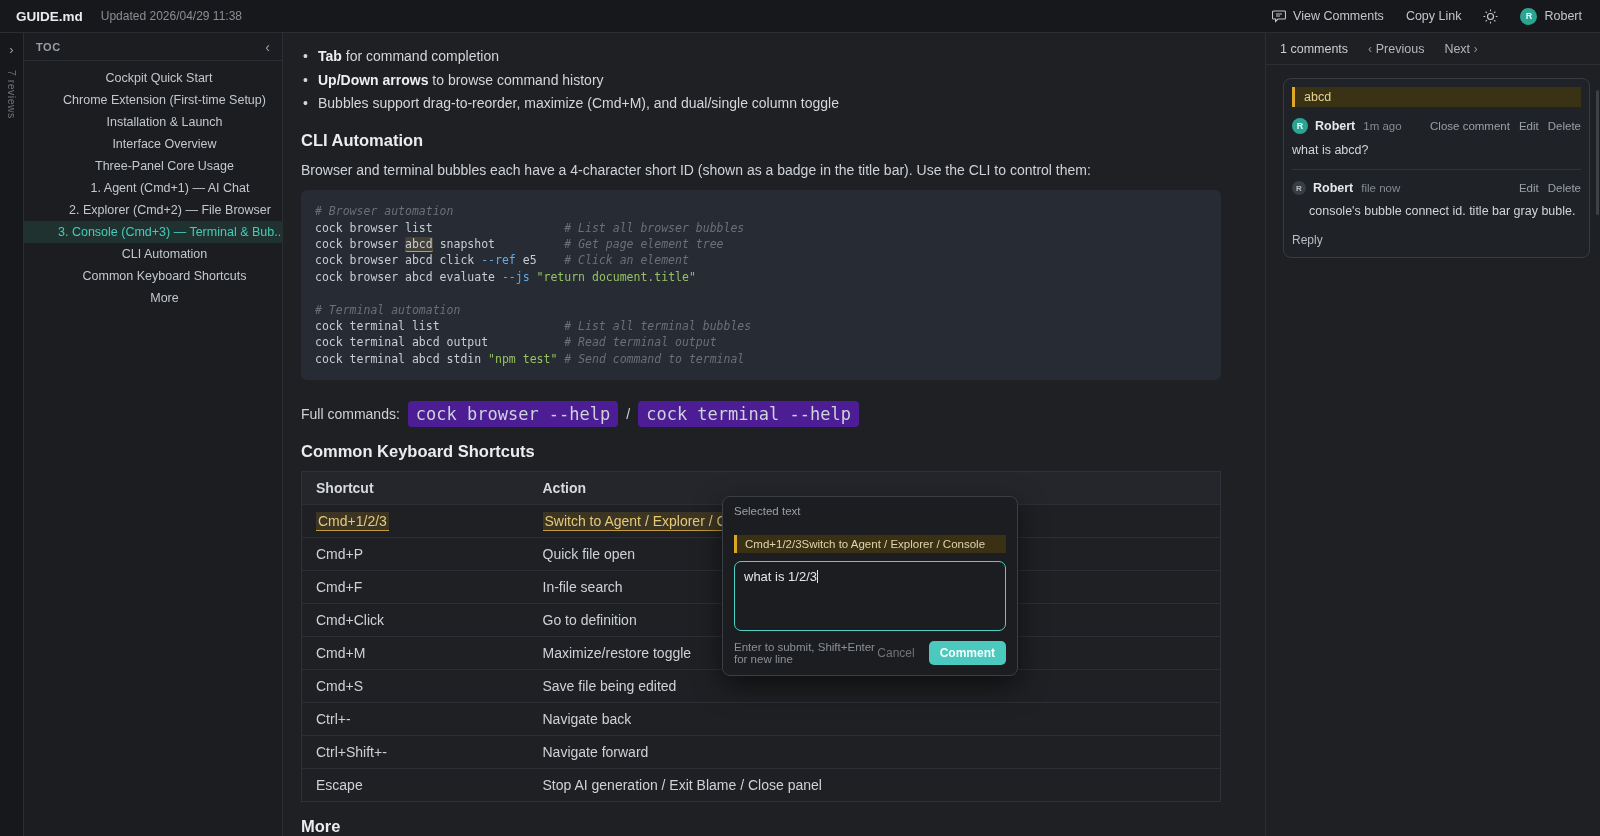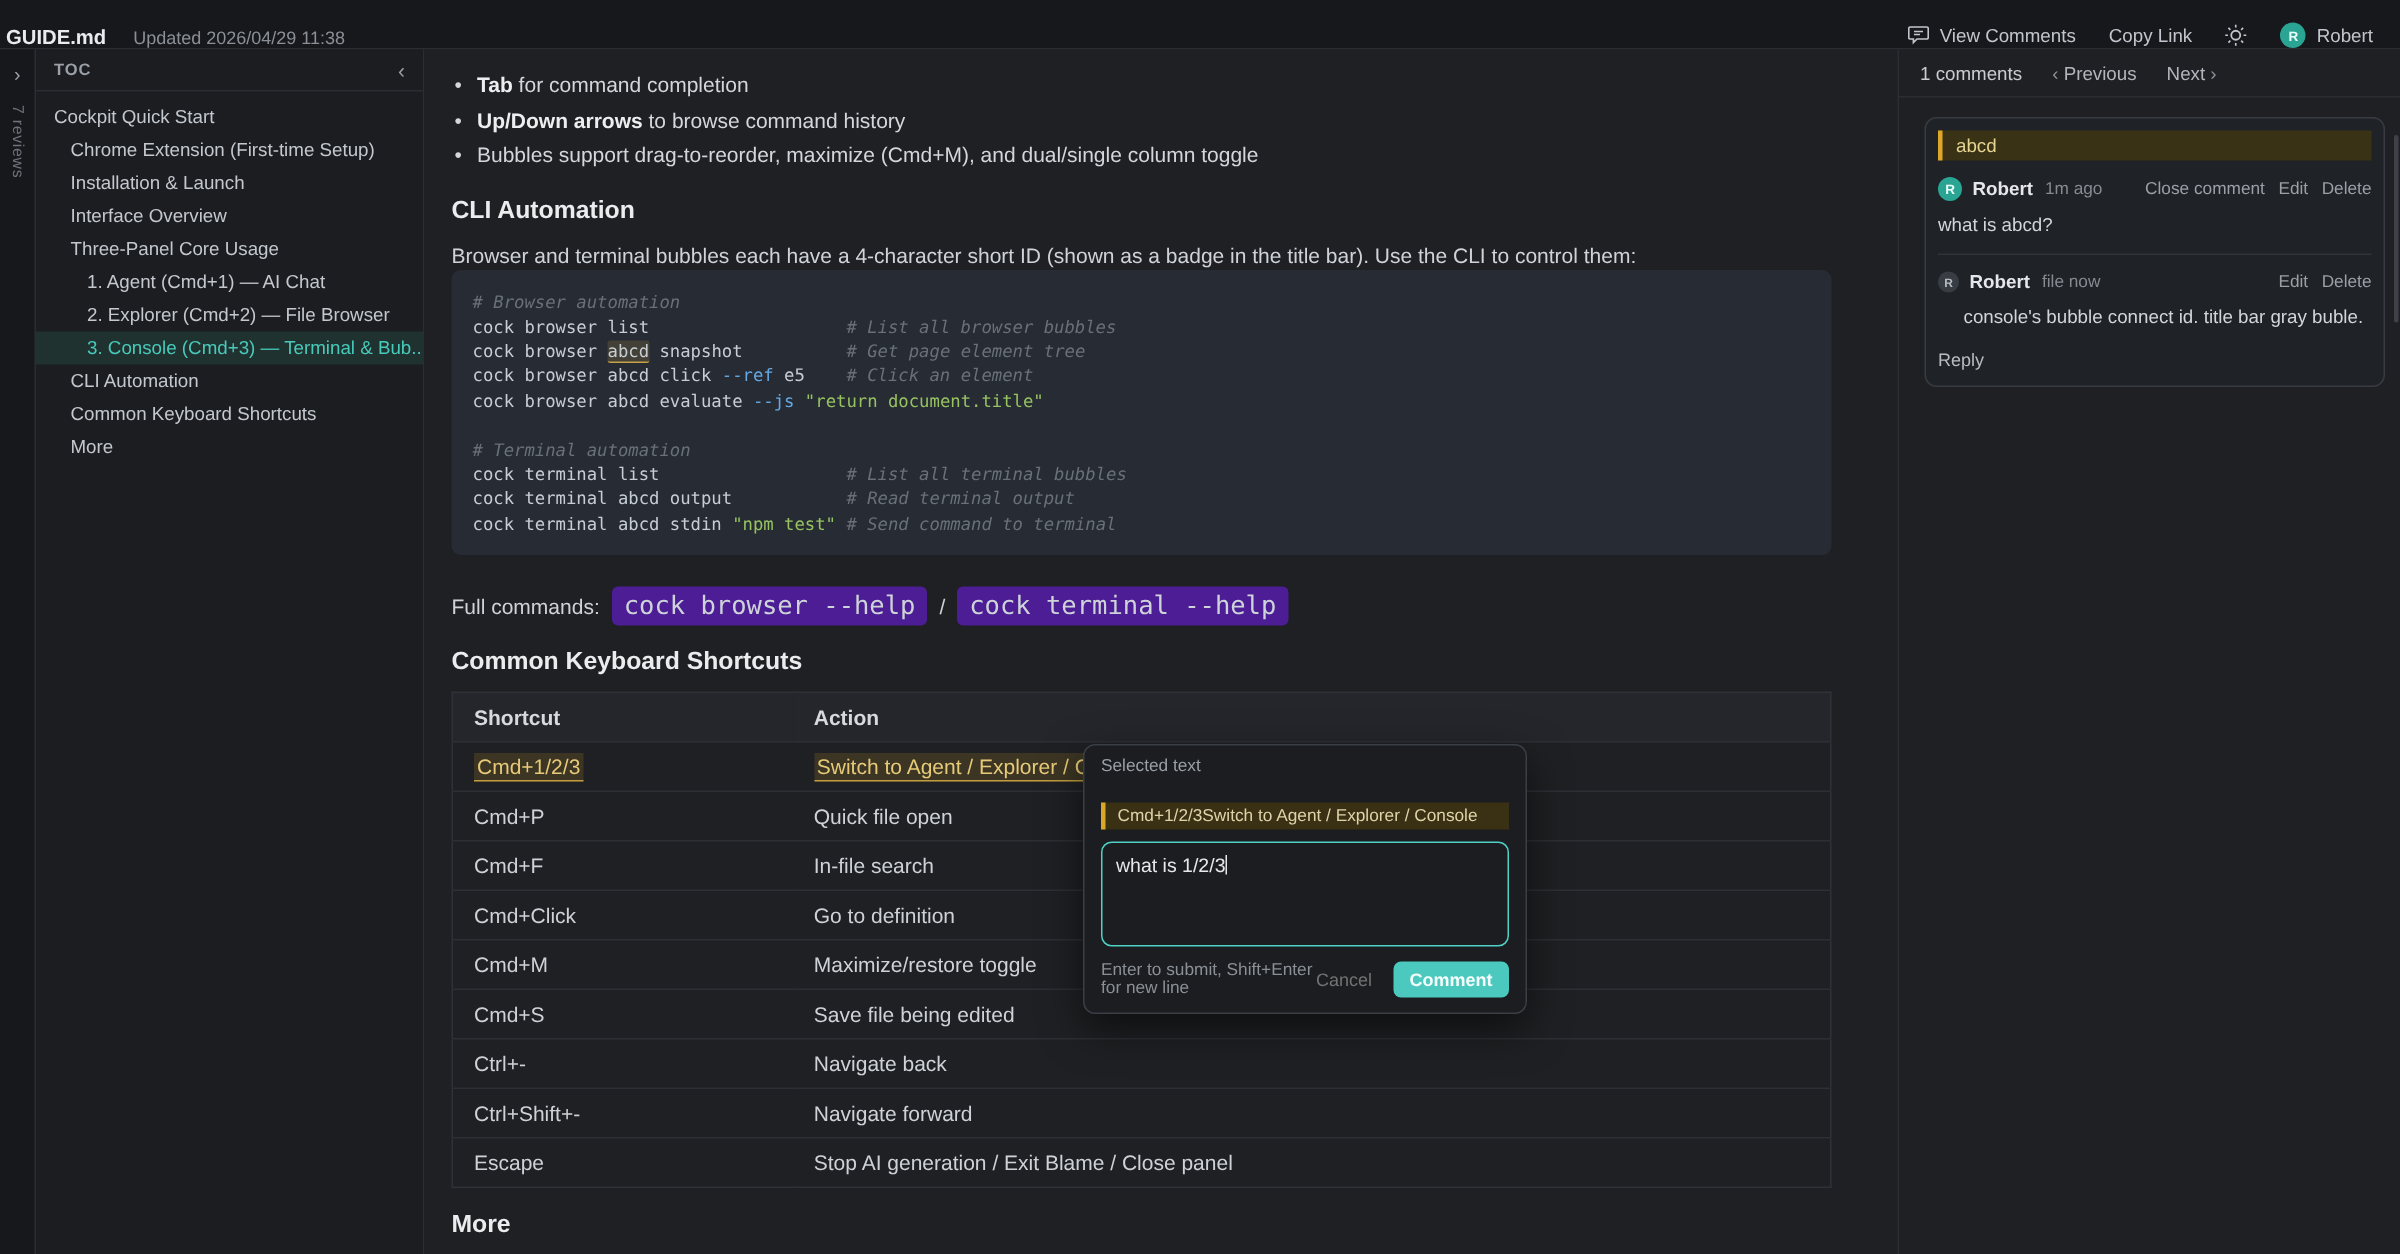--- a/index.html
+++ b/index.html
@@ -2,21 +2,21 @@
 <html><head>
 <meta charset="utf-8">
 <style>
   * { margin:0; padding:0; box-sizing:border-box; }
   html,body { width:1600px; height:836px; overflow:hidden; background:#17181c;
     font-family:"Liberation Sans", sans-serif; }
   .app { position:relative; width:1600px; height:836px; display:flex; flex-direction:column; }
 
   
   .topbar { height:33px; background:#17181c; border-bottom:1px solid #2a2d32;
-    display:flex; align-items:flex-end; padding:0 18px 0 4px; flex:0 0 33px; }
+    display:flex; align-items:center; padding:0 18px 0 16px; flex:0 0 33px; }
   .file-name { color:#e9ebee; font-size:13.5px; font-weight:700; }
   .updated { color:#8a8f96; font-size:12px; margin-left:18px; }
   .topbar-right { margin-left:auto; display:flex; align-items:center; gap:22px; }
   .tb-item { display:flex; align-items:center; gap:7px; color:#c2c6cc; font-size:12.5px; cursor:default; }
   .icon-svg { display:block; }
   .avatar { width:17px; height:17px; border-radius:50%; background:#2aa493; color:#eafcf9;
     font-size:9px; font-weight:700; display:flex; align-items:center; justify-content:center; }
 
   
   .body { flex:1; display:flex; min-height:0; }
@@ -26,34 +26,34 @@
   .strip-chevron { color:#9aa0a6; font-size:13px; line-height:1; margin-bottom:14px; }
   .reviews-vert { writing-mode:vertical-rl; color:#6e737a; font-size:10.5px; letter-spacing:.5px; }
 
   .sidebar { width:259px; background:#1b1d21; border-right:1px solid #2a2d32; }
   .toc-head { height:28px; display:flex; align-items:center; padding:0 12px;
     border-bottom:1px solid #2a2d32; }
   .toc-title { color:#9aa0a6; font-size:11px; font-weight:700; letter-spacing:.6px; }
   .toc-collapse { margin-left:auto; color:#9aa0a6; font-size:14px; }
   .toc-list { padding-top:6px; }
   .toc-item { height:22px; line-height:22px; font-size:12.5px; color:#c3c8ce;
-    white-space:nowrap; overflow:hidden; cursor:pointer; }
+    white-space:nowrap; overflow:hidden; cursor:pointer;text-align:center; }
   .toc-item.active { background:#203230; color:#48cabb; }
 
   
   .main { flex:1; background:#1e2023; border-right:1px solid #2a2d32; overflow:hidden; }
   .doc { padding:12px 44px 0 18px; }
   ul.bullets { list-style:none; margin-bottom:2px; }
   ul.bullets li { font-size:14px; color:#d3d6da; line-height:23.7px; padding-left:17px; position:relative; }
   ul.bullets li::before { content:"•"; position:absolute; left:2px; color:#d3d6da; }
   ul.bullets b { color:#eceef0; font-weight:700; }
   h2.dhead { font-size:16.5px; color:#eaecee; font-weight:700; margin:15px 0 10px; }
   p.dpara { font-size:14px; color:#cfd3d8; line-height:20px; }
 
-  .code-block { background:#262b34; border-radius:6px; padding:13px 14px; }
+  .code-block { margin-top:10px; background:#262b34; border-radius:6px; padding:13px 14px; }
   .code-line { font-family:"DejaVu Sans Mono", monospace; font-size:11.5px; line-height:16.4px;
     color:#c7cdd4; white-space:pre; }
   .tok-c { color:#697078; font-style:italic; }
   .tok-f { color:#64a9e3; }
   .tok-s { color:#97c261; }
   .tok-m { background:rgba(216,178,74,.17); border-bottom:1px solid #c5a047; border-radius:2px; }
 
   .full-cmds { margin-top:21px; font-size:14px; color:#cfd3d8; display:flex; align-items:center; gap:8px; }
   .chip { font-family:"DejaVu Sans Mono", monospace; font-size:17px; color:#ced3d9;
     background:#4c1d95; border-radius:4px; padding:3px 8px; }

